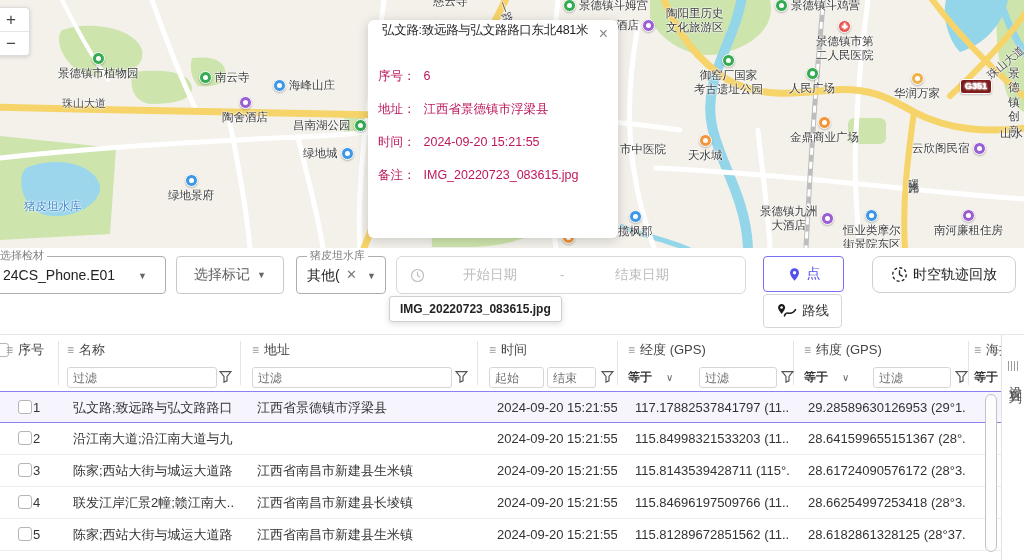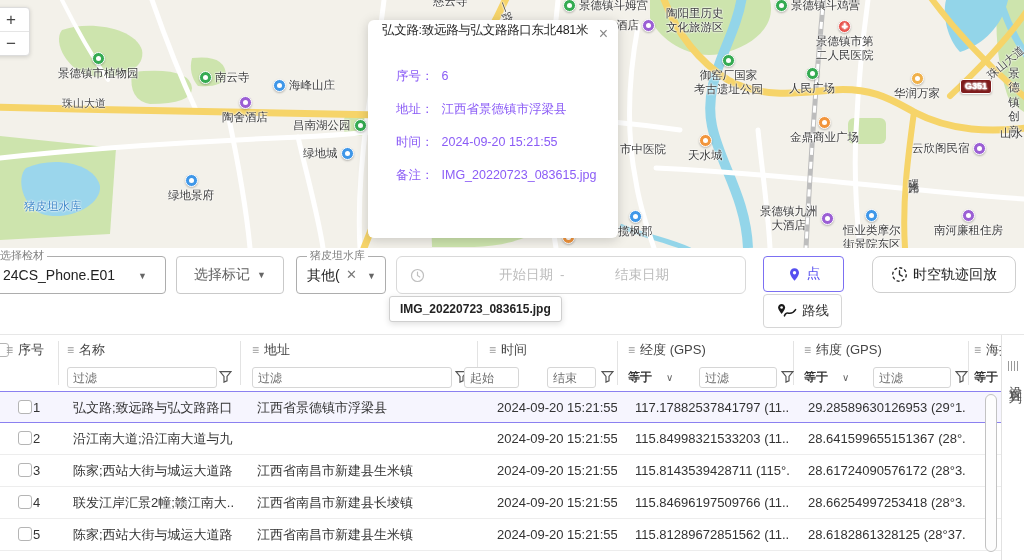--- a/index.html
+++ b/index.html
@@ -33,21 +33,21 @@
        font-size:9px;font-weight:bold;padding:1px 4px;box-shadow:0 1px 2px rgba(0,0,0,.2)}
   .zoomctl{position:absolute;left:-8px;top:7px;width:36px;background:#fff;border:1px solid #dcdcdc;
        border-radius:4px;box-shadow:0 1px 4px rgba(0,0,0,.15);z-index:20;text-align:center}
   .zoomctl div{height:23px;line-height:23px;font-size:17px;color:#444}
   .zoomctl div:first-child{border-bottom:1px solid #e5e5e5}
   .marker{position:absolute;left:476px;top:186px;z-index:40}
   
   .popup{position:absolute;left:368px;top:20px;width:250px;height:218px;background:#fff;border-radius:6px;
        box-shadow:0 2px 12px rgba(0,0,0,.18);z-index:50;box-sizing:border-box;padding:2px 14px;font-size:12.5px}
   .popup .ttl{color:#222;line-height:1.3;letter-spacing:-0.3px}
-  .popup .fld{position:absolute;left:28px;white-space:nowrap;color:#8b5cf6}
+  .popup .fld{position:absolute;left:10px;white-space:nowrap;color:#be185d}
   .popup .fld .lab{margin-right:8px}
   .popup .close{position:absolute;right:10px;top:6px;font-size:16px;color:#888;cursor:pointer;line-height:1}
 
   
   .toolbar{position:absolute;left:0;top:248px;width:1024px;height:86px;background:#fff}
   .fset{position:absolute;height:38px;border:1px solid #adadad;border-radius:4px;box-sizing:border-box;background:#fff}
   .fset .flabel{position:absolute;top:-8px;font-size:11px;color:#808080;background:#fff;padding:0 3px;line-height:12px}
   .fset .fval{position:absolute;top:0;height:36px;line-height:36px;font-size:14px;color:#222;white-space:nowrap}
   .caret{font-size:9px;color:#666}
   .plainbox{position:absolute;height:38px;border:1px solid #c9c9c9;border-radius:4px;box-sizing:border-box;
@@ -310,21 +310,21 @@
     <span class="flabel" style="left:10px">猪皮坦水库</span>
     <span class="fval" style="left:10px;max-width:42px;overflow:hidden">其他(</span>
     <span style="position:absolute;right:28px;top:10px;color:#777;font-size:13px">✕</span>
     <span class="caret" style="position:absolute;right:9px;top:14px">▼</span>
   </div>
   <div class="datebox">
     <svg style="position:absolute;left:13px;top:11px" width="15" height="15" viewBox="0 0 20 20">
       <circle cx="10" cy="10" r="8" fill="none" stroke="#bfbfbf" stroke-width="1.6"></circle>
       <path d="M10 5.5V10l3 2" stroke="#bfbfbf" stroke-width="1.6" fill="none" stroke-linecap="round"></path>
     </svg>
-    <span class="ph" style="left:66px;width:90px;text-align:right">开始日期</span>
+    <span class="ph" style="left:66px;width:90px;text-align:left">开始日期</span>
     <span class="ph" style="left:163px">-</span>
     <span class="ph" style="left:200px;width:90px;text-align:center">结束日期</span>
   </div>
   <div class="tooltip">IMG_20220723_083615.jpg</div>
   <div class="btn btn-point">
     <svg width="15" height="15" viewBox="0 0 24 24">
       <path d="M12 2C8 2 4.8 5.2 4.8 9.2c0 5 7.2 12.8 7.2 12.8s7.2-7.8 7.2-12.8C19.2 5.2 16 2 12 2z" fill="#564ff0"></path>
       <circle cx="12" cy="9.2" r="2.7" fill="#fff"></circle>
     </svg>
     <span>点</span>
@@ -364,21 +364,21 @@
     <div class="vdiv" style="left:968px"></div>
 
   <input class="fin" style="left: 67px; width: 150px;" placeholder="过滤">
   <svg class="funnel" style="left:219px" viewBox="0 0 12 12">
       <path d="M1 1.5h10L7.4 6v4L4.6 11.2V6L1 1.5z" fill="none" stroke="#555" stroke-width="1.1"></path>
     </svg>
   <input class="fin" style="left: 252px; width: 200px;" placeholder="过滤">
   <svg class="funnel" style="left:455px" viewBox="0 0 12 12">
       <path d="M1 1.5h10L7.4 6v4L4.6 11.2V6L1 1.5z" fill="none" stroke="#555" stroke-width="1.1"></path>
     </svg>
-  <input class="fin" style="left: 464px; width: 55px;" placeholder="起始">
+  <input class="fin" style="left: 489px; width: 55px;" placeholder="起始">
   <input class="fin" style="left: 547px; width: 49px;" placeholder="结束">
   <svg class="funnel" style="left:601px" viewBox="0 0 12 12">
       <path d="M1 1.5h10L7.4 6v4L4.6 11.2V6L1 1.5z" fill="none" stroke="#555" stroke-width="1.1"></path>
     </svg>
   <div class="eq" style="left:628px"><span>等于</span><span class="chev">∨</span></div>
   <input class="fin" style="left: 699px; width: 78px;" placeholder="过滤">
   <svg class="funnel" style="left:781px" viewBox="0 0 12 12">
       <path d="M1 1.5h10L7.4 6v4L4.6 11.2V6L1 1.5z" fill="none" stroke="#555" stroke-width="1.1"></path>
     </svg>
   <div class="eq" style="left:804px"><span>等于</span><span class="chev">∨</span></div>

